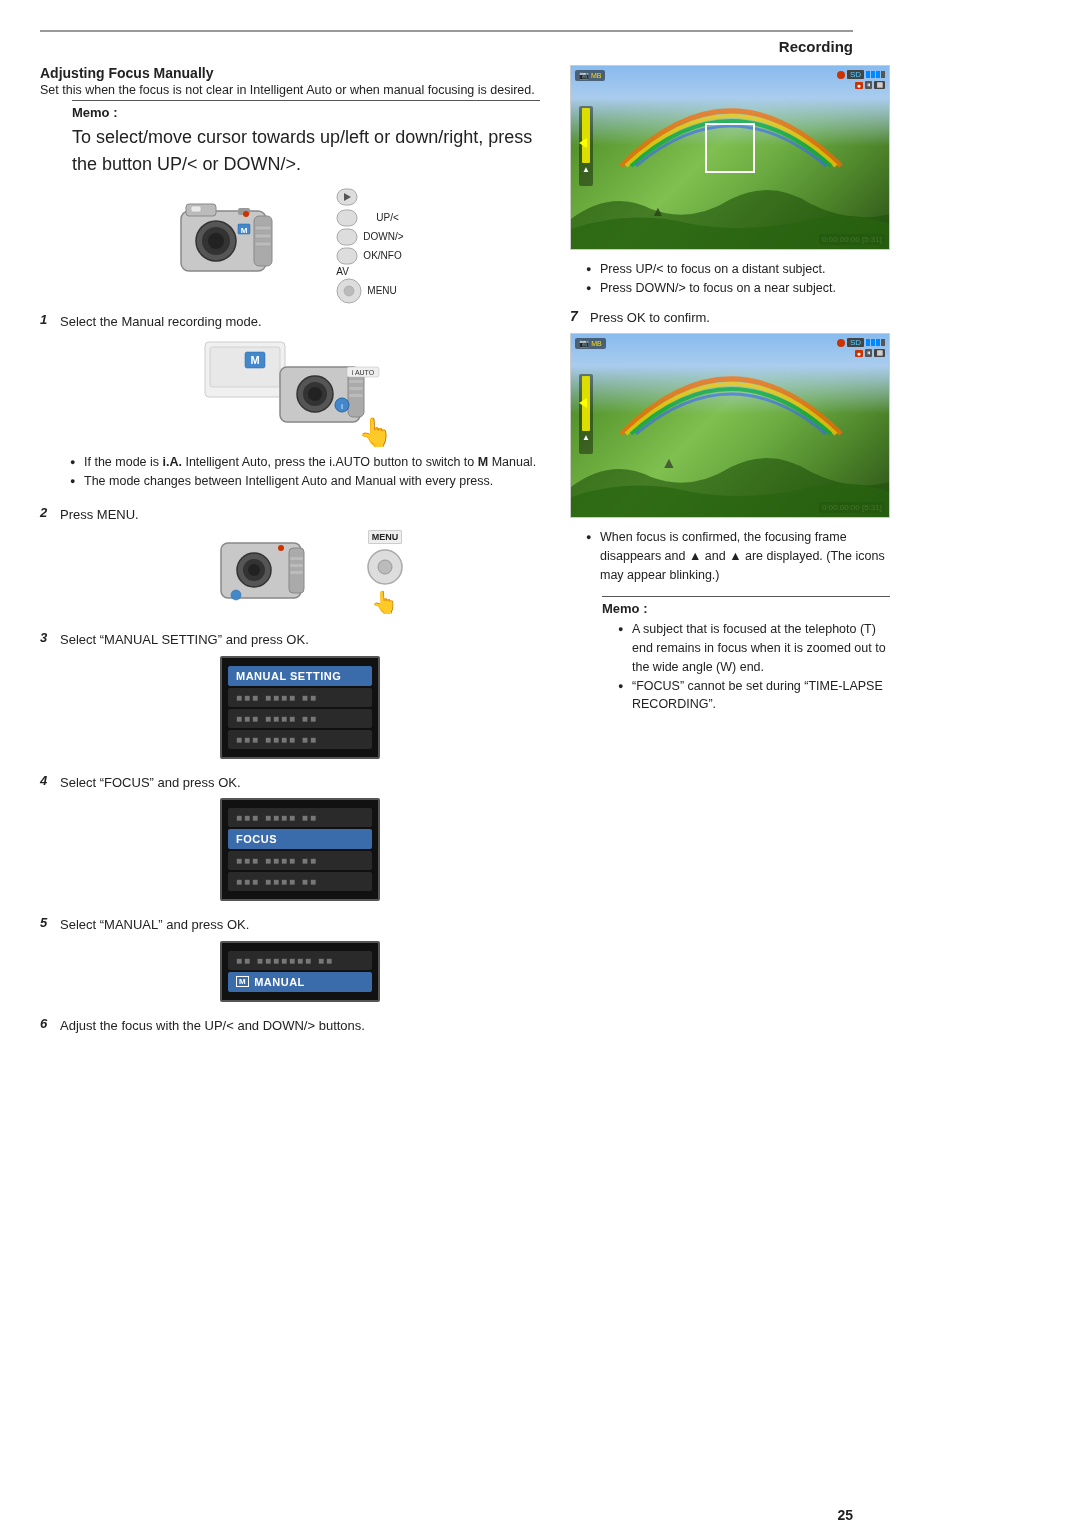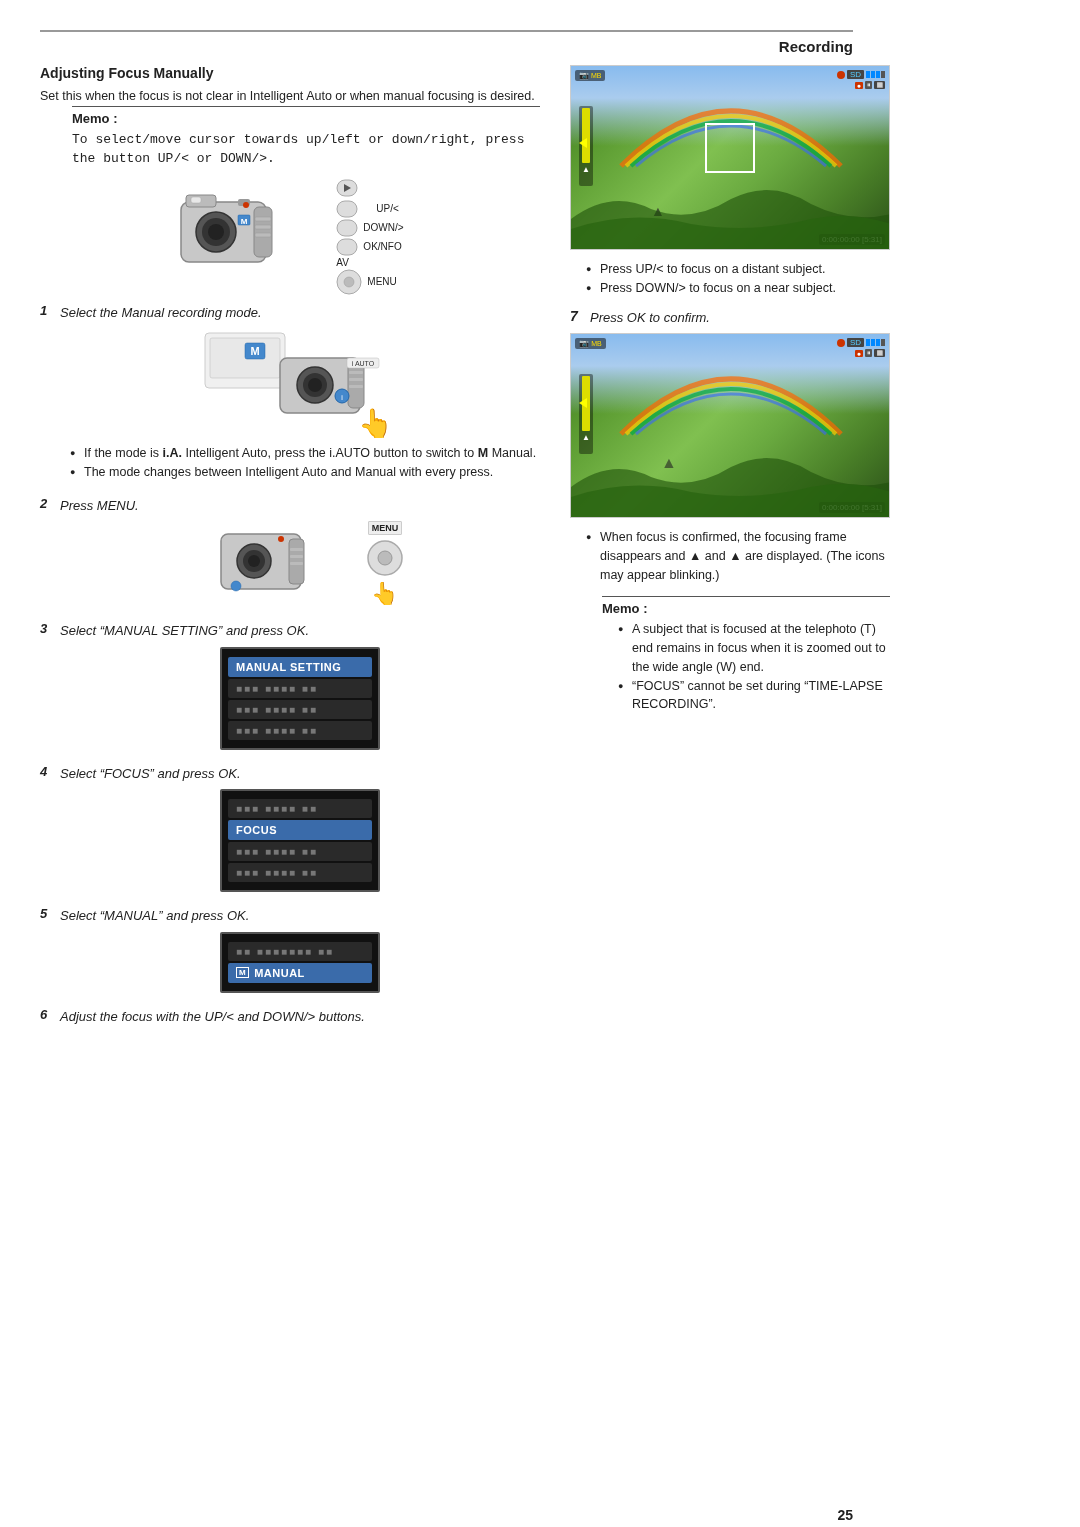--- a/index.html
+++ b/index.html
@@ -47,44 +47,42 @@
       flex-shrink: 0;
     }
     .right-col {
       flex: 1;
     }
 
     
     .section-title {
       font-weight: bold;
       font-size: 14px;
-      margin-bottom: 6px;
     }
 
     .section-intro {
       font-size: 12.5px;
       line-height: 1.5;
     }
 
     
     .memo-block {
       border-top: 1px solid #555;
       margin-bottom: 10px;
       padding-top: 4px;
       margin-left: 32px;
     }
     .memo-title {
       font-weight: bold;
       font-size: 13px;
       margin-bottom: 4px;
     }
     .memo-text {
-      font-size: 13px;
+      font-size: 18px;
       line-height: 1.5;
-      font-family: Liberation Mono, monospace;
     }
 
     
     .step {
       margin-bottom: 14px;
     }
     .step-header {
       display: flex;
       align-items: flex-start;
       gap: 6px;
@@ -92,21 +90,20 @@
     }
     .step-num {
       font-style: italic;
       font-size: 13px;
       font-weight: bold;
       min-width: 14px;
     }
     .step-text {
       font-size: 13px;
       line-height: 1.5;
-      font-style: italic;
     }
 
     .bullet-list {
       list-style: none;
       margin-left: 16px;
       margin-top: 4px;
     }
     .bullet-list li {
       font-size: 12.5px;
       line-height: 1.5;

